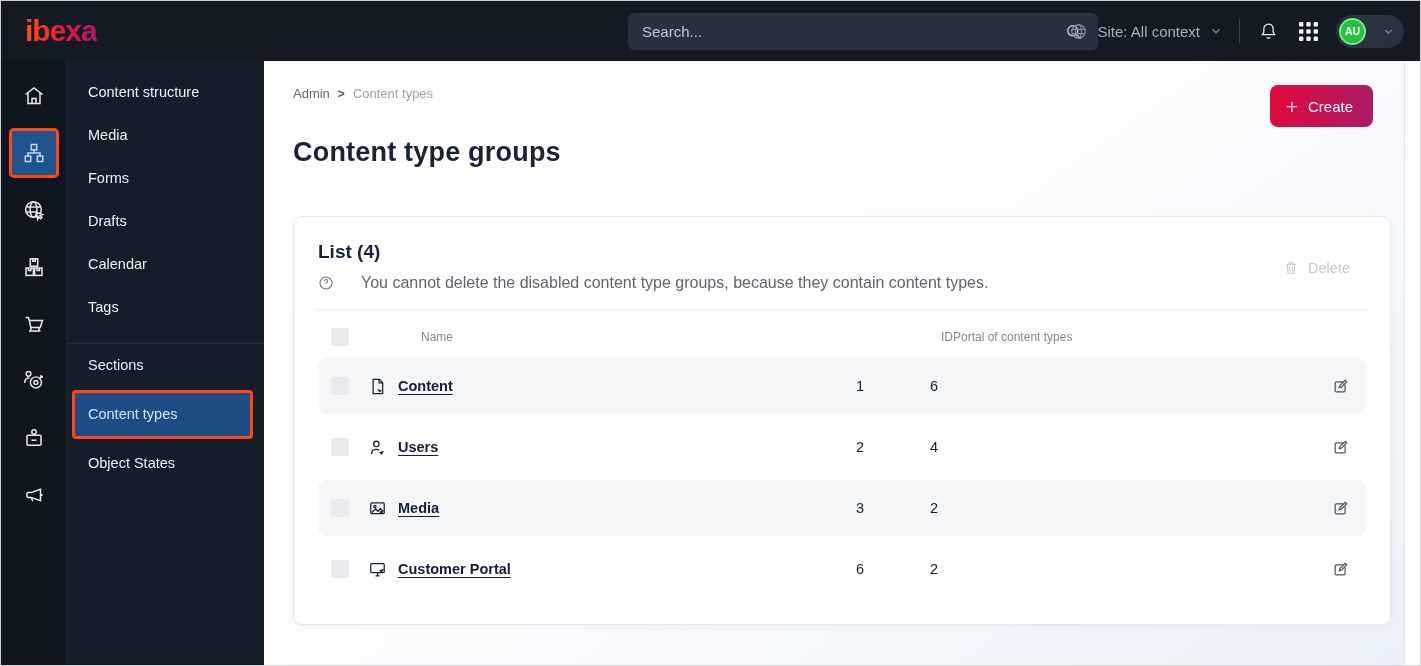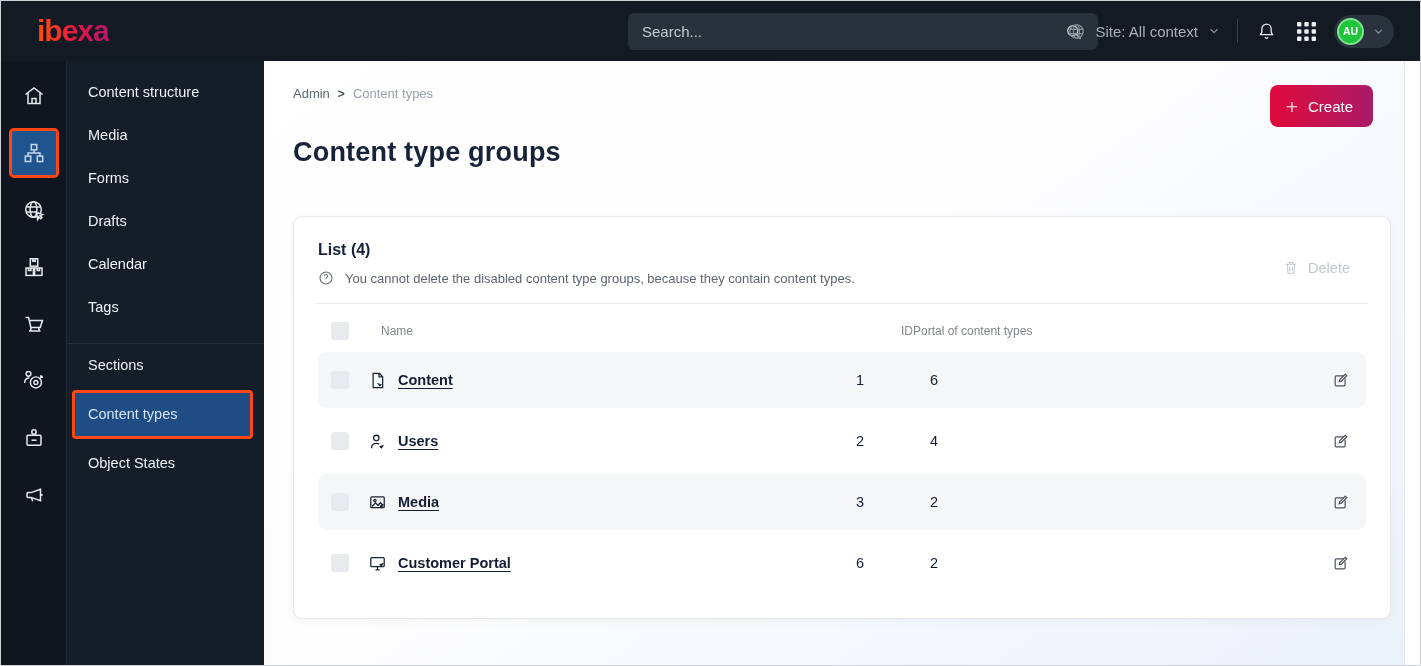--- a/index.html
+++ b/index.html
@@ -12,44 +12,44 @@
     position:relative;
   }
   svg { display:block; }
 
   
   .topbar {
     height:60px; background:#131a23; display:flex; align-items:center;
     position:relative; z-index:5;
   }
   .logo {
-    font-size:30px; font-weight:bold; letter-spacing:-1px; margin-left:36px;
+    font-size:30px; font-weight:bold; letter-spacing:-1px; margin-left:24px;
     background:linear-gradient(90deg,#ff4713 10%,#e01647 55%,#b4186b 100%);
     -webkit-background-clip:text; background-clip:text; color:transparent;
     cursor:pointer; line-height:1;
   }
   .search-wrap {
     position:absolute; left:627px; top:12px; width:470px; height:37px;
     background:#29313c; border-radius:6px; display:flex; align-items:center;
     padding:0 14px;
   }
   .search-wrap input {
     flex:1; background:transparent; border:none; outline:none;
     color:#dfe3e8; font-size:15px; font-family:inherit;
   }
   .search-wrap input::placeholder { color:#c3c9d1; }
   .topbar-right {
-    position:absolute; right:26px; top:0; height:60px;
+    position:absolute; right:16px; top:0; height:60px;
     display:flex; align-items:center; gap:16px;
   }
   .site-context { display:flex; align-items:center; gap:9px; color:#a9b0b9; font-size:15px; cursor:pointer; }
   .tb-divider { width:1px; height:24px; background:#39414c; }
   .icon-btn { background:none; border:none; cursor:pointer; padding:2px; }
   .user-pill {
-    display:flex; align-items:center; gap:8px; background:#2a323d;
+    display:flex; align-items:center; gap:16px; background:#2a323d;
     border-radius:17px; padding:3px 9px 3px 3px; cursor:pointer;
   }
   .avatar {
     width:27px; height:27px; border-radius:50%; background:#1fc43a;
     border:2px solid #7ee491; color:#fff; font-size:10.5px; font-weight:bold;
     display:flex; align-items:center; justify-content:center;
   }
 
   
   .frame { display:flex; height:605px; }
@@ -111,33 +111,33 @@
   .page-title {
     margin-top:36px; font-size:27px; font-weight:bold; color:#18233a; letter-spacing:.2px;
   }
 
   
   .card {
     margin-top:48px; width:1098px; background:#fff; border:1px solid #e6e8ec;
     border-radius:9px; box-shadow:0 2px 8px rgba(25,35,60,.04);
     padding:24px 24px 22px;
   }
-  .list-title { font-size:16px; font-weight:bold; color:#18233a; }
-  .list-info { display:flex; align-items:center; gap:11px; margin-top:11px; color:#5e646d; font-size:13px; }
+  .list-title { font-size:19px; font-weight:bold; color:#18233a; }
+  .list-info { display:flex; align-items:center; gap:27px; margin-top:11px; color:#5e646d; font-size:16px; }
   .card-head { position:relative; }
   .delete-btn {
     position:absolute; top:18px; right:16px; background:none; border:none;
     display:flex; align-items:center; gap:9px; color:#c1c7d0; font-size:14.5px;
     font-family:inherit; cursor:default;
   }
   .card-divider { border-top:1px solid #e9ebee; margin:17px -2px 6px; }
 
   .thead { display:flex; align-items:center; height:42px; padding:0 17px 0 13px; }
   .th { color:#81868e; font-size:12px; }
-  .th-name { margin-left:32px; width:458px; }
+  .th-name { margin-left:72px; width:458px; }
   .th-id { width:74px;text-align:right; }
   .th-count { flex:1; }
 
   .row {
     display:flex; align-items:center; height:56px; border-radius:9px;
     padding:0 17px 0 13px; margin-bottom:5px;
   }
   .row.shaded { background:#f5f6f8; }
   .cb {
     width:18px; height:18px; background:#e9eaee; border:none; border-radius:3px;

